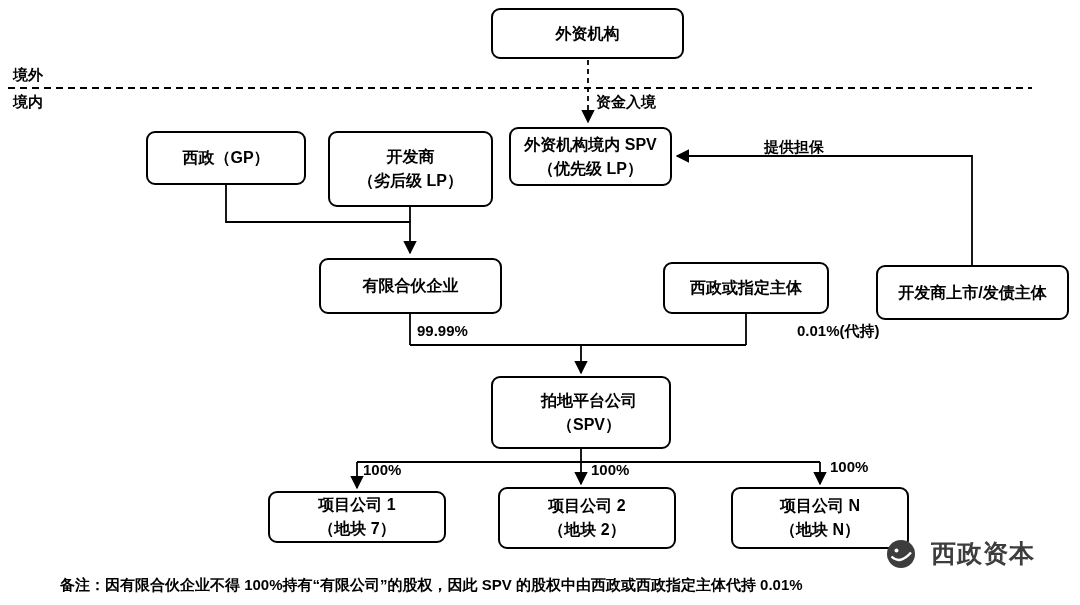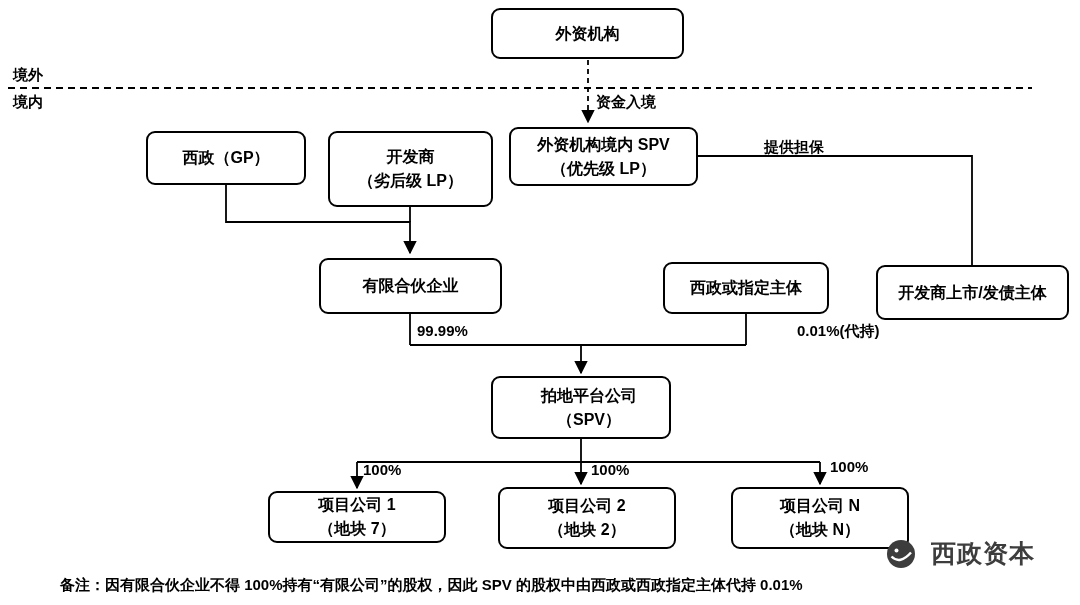--- a/index.html
+++ b/index.html
@@ -115,38 +115,38 @@
 
   <div class="node" style="left:146px; top:131px; width:160px; height:54px;">
     <span>西政（GP）</span>
   </div>
 
   <div class="node" style="left:328px; top:131px; width:165px; height:76px;">
     <span>开发商</span>
     <span>（劣后级 LP）</span>
   </div>
 
-  <div class="node" style="left:509px; top:127px; width:189px; height:59px;">
+  <div class="node" style="left:509px; top:127px; width:163px; height:59px;">
     <span>外资机构境内 SPV</span>
     <span>（优先级 LP）</span>
   </div>
 
   <div class="node" style="left:319px; top:258px; width:183px; height:56px;">
     <span>有限合伙企业</span>
   </div>
 
   <div class="node" style="left:663px; top:262px; width:166px; height:52px;">
     <span>西政或指定主体</span>
   </div>
 
   <div class="node" style="left:876px; top:265px; width:193px; height:55px;">
     <span>开发商上市/发债主体</span>
   </div>
 
-  <div class="node" style="left:491px; top:376px; width:180px; height:63px;padding-left:16px;">
+  <div class="node" style="left:491px; top:376px; width:180px; height:73px;padding-left:16px;">
     <span>拍地平台公司</span>
     <span>（SPV）</span>
   </div>
 
   <div class="node" style="left:268px; top:491px; width:178px; height:52px;">
     <span>项目公司 1</span>
     <span>（地块 7）</span>
   </div>
 
   <div class="node" style="left:498px; top:487px; width:178px; height:62px;">

